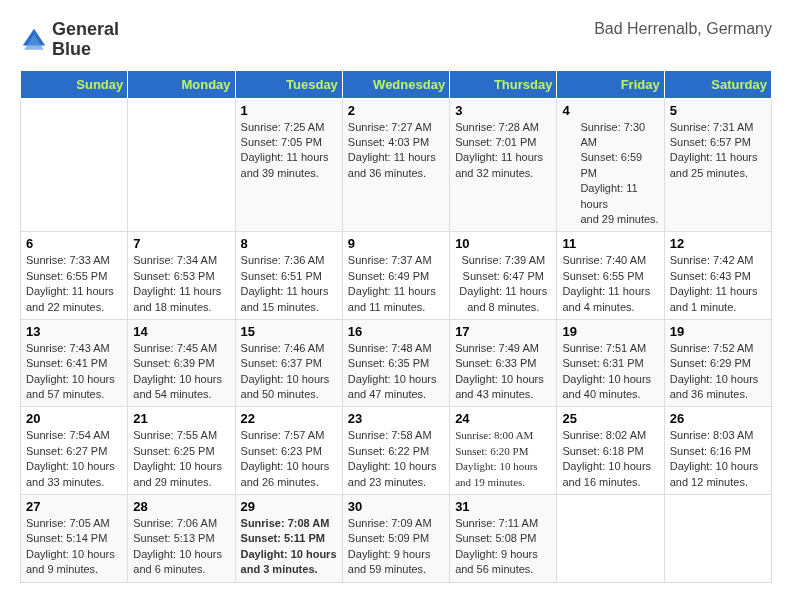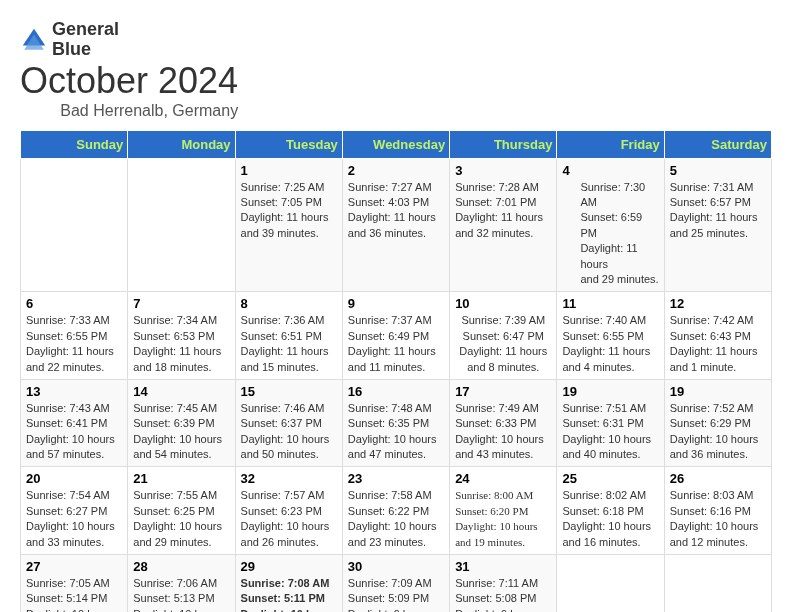--- a/index.html
+++ b/index.html
@@ -8,21 +8,20 @@
       background: #fff;
       width: 792px;
       min-height: 612px;
       padding: 20px;
     }
     .header {
       display: flex;
       justify-content: space-between;
       align-items: flex-start;
       margin-bottom: 10px;
-      flex-direction: column;
     }
     .logo {
       display: flex;
       align-items: center;
       gap: 4px;
     }
     .logo-text {
       font-size: 18px;
       font-weight: bold;
       color: #333;
@@ -94,21 +93,20 @@
     <svg class="logo-icon" viewBox="0 0 40 40" width="40" height="40">
       <polygon points="20,4 36,28 4,28" fill="#2a6dc9"></polygon>
       <polygon points="20,12 34,34 6,34" fill="#5a9ae0" opacity="0.7"></polygon>
     </svg>
     <div class="logo-text">
       <span>General</span>
       <span>Blue</span>
     </div>
   </div>
   <div class="title-block">
-    <div class="month-title">October 2024</div>
     <div class="subtitle">Bad Herrenalb, Germany</div>
   </div>
 </div>
 
 <table>
   <thead>
     <tr>
     <th>Sunday</th>
         <th>Monday</th>
         <th>Tuesday</th>
@@ -269,21 +267,21 @@
 and 33 minutes.</div>
         </td>
         <td>
           <span class="day-number">21</span>
           <div class="day-info" style="white-space: pre-line;">Sunrise: 7:55 AM
 Sunset: 6:25 PM
 Daylight: 10 hours
 and 29 minutes.</div>
         </td>
         <td>
-          <span class="day-number">32</span>
+          <span class="day-number">22</span>
           <div class="day-info" style="white-space: pre-line;">Sunrise: 7:57 AM
 Sunset: 6:23 PM
 Daylight: 10 hours
 and 26 minutes.</div>
         </td>
         <td>
           <span class="day-number">23</span>
           <div class="day-info" style="white-space: pre-line;">Sunrise: 7:58 AM
 Sunset: 6:22 PM
 Daylight: 10 hours

